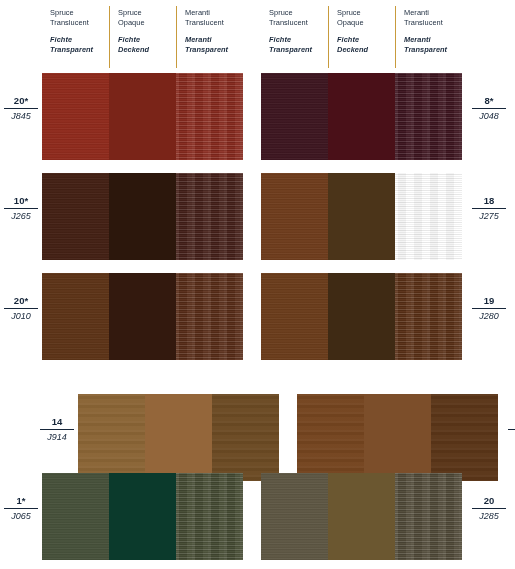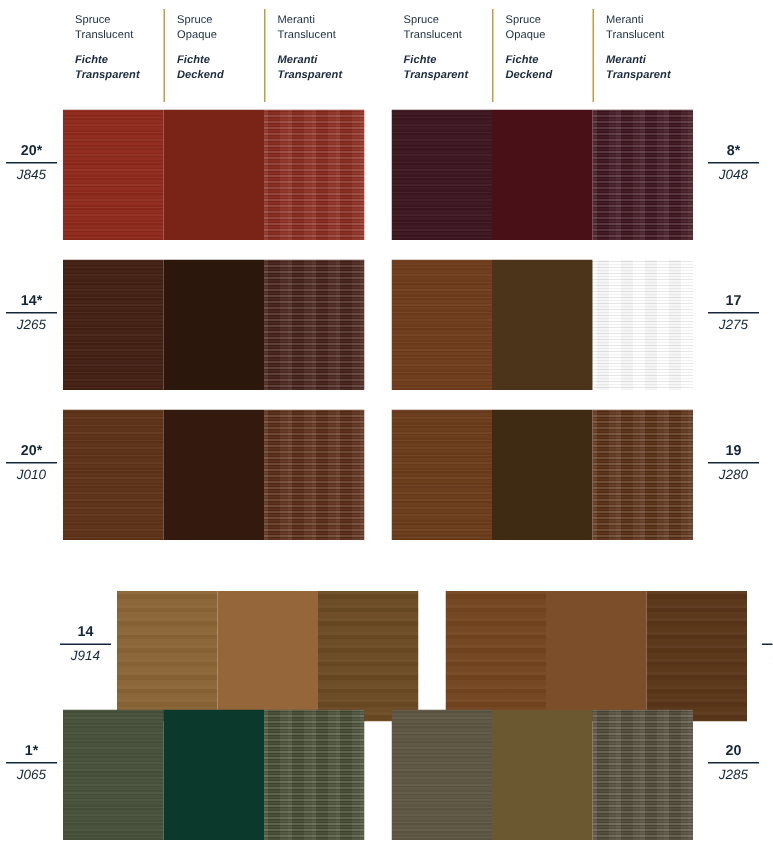--- a/index.html
+++ b/index.html
@@ -279,31 +279,31 @@
           <div class="label-code">J048</div>
         </div>
       </div>
       <div class="row" style="top: 173px;">
         <div class="swatch-panel left">
           <div class="swatch grain" style="background: rgb(67, 32, 20);"></div>
           <div class="swatch flat" style="background: rgb(44, 23, 12);"></div>
           <div class="swatch grain-meranti" style="background: rgb(71, 33, 26);"></div>
         </div>
         <div class="row-label left">
-          <div class="label-num">14*</div>
+          <div class="label-num">10*</div>
           <div class="label-rule"></div>
           <div class="label-code">J265</div>
         </div>
         <div class="swatch-panel right">
           <div class="swatch grain" style="background: rgb(110, 60, 28);"></div>
           <div class="swatch flat" style="background: rgb(75, 52, 25);"></div>
           <div class="swatch grain-meranti"></div>
         </div>
         <div class="row-label right">
-          <div class="label-num">17</div>
+          <div class="label-num">18</div>
           <div class="label-rule"></div>
           <div class="label-code">J275</div>
         </div>
       </div>
       <div class="row" style="top: 273px;">
         <div class="swatch-panel left">
           <div class="swatch grain" style="background: rgb(92, 51, 23);"></div>
           <div class="swatch flat" style="background: rgb(51, 25, 14);"></div>
           <div class="swatch grain-meranti" style="background: rgb(90, 45, 24);"></div>
         </div>

